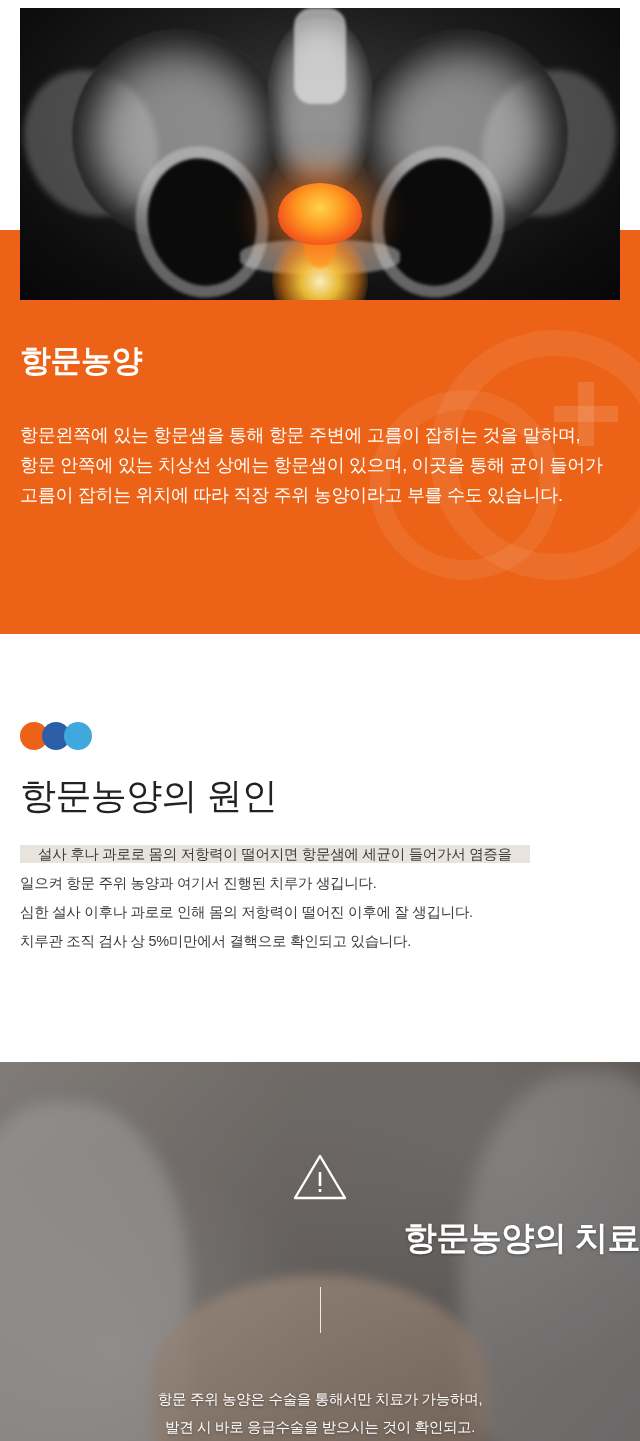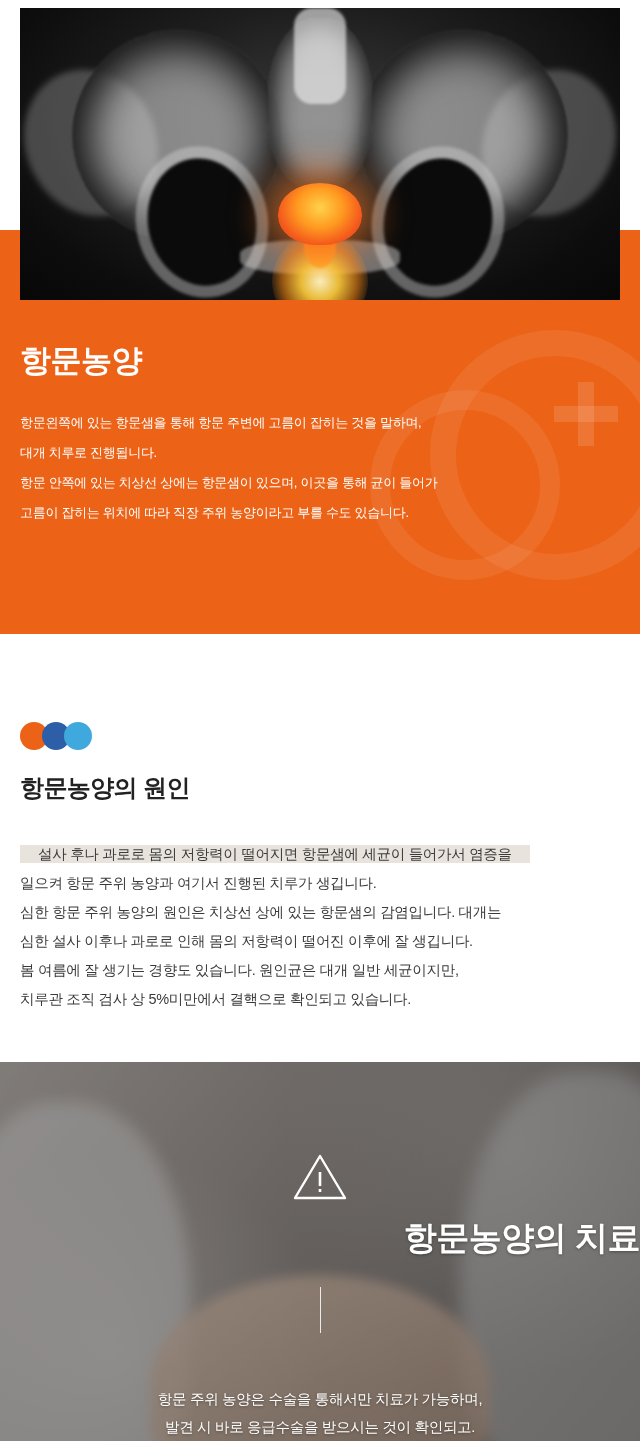--- a/index.html
+++ b/index.html
@@ -108,24 +108,24 @@
   .hero-title {
     position: absolute;
     left: 20px; top: 340px;
     color: #ffffff;
     font-size: 31px;
     font-weight: bold;
     letter-spacing: -0.5px;
   }
   .hero-body {
     position: absolute;
-    left: 20px; top: 408px;
+    left: 20px; top: 420px;
     width: 600px;
     color: #ffffff;
-    font-size: 13px;
+    font-size: 18px;
     line-height: 30px;
     letter-spacing: -0.3px;
   }
 
   
   .cause {
     position: relative;
     width: 640px;
     height: 428px;
     background: #ffffff;
@@ -139,22 +139,22 @@
     vertical-align: middle;
   }
   .dot.d1 { background: #ec6318; }
   .dot.d2 { background: #2c5fa8; }
   .dot.d3 { background: #3fa9dd; }
 
   .cause-title {
     position: absolute;
     left: 20px; top: 138px;
     color: #222222;
-    font-size: 24px;
-    font-weight: bold;
+    font-size: 36px;
+    font-weight: normal;
     letter-spacing: -0.6px;
   }
   .cause-body {
     position: absolute;
     left: 20px; top: 206px;
     width: 604px;
     color: #3a3a3a;
     font-size: 14.5px;
     line-height: 29px;
     letter-spacing: -0.3px;
@@ -266,39 +266,36 @@
       <div class="bone b-pubis"></div>
       <div class="glow"></div>
       <div class="abscess-stem"></div>
       <div class="abscess"></div>
     </div>
 
     <h1 class="hero-title">항문농양</h1>
 
     <div class="hero-body">
       <div>항문왼쪽에 있는 항문샘을 통해 항문 주변에 고름이 잡히는 것을 말하며,</div>
-      <div>대개 치루로 진행됩니다.</div>
       <div>항문 안쪽에 있는 치상선 상에는 항문샘이 있으며, 이곳을 통해 균이 들어가</div>
       <div>고름이 잡히는 위치에 따라 직장 주위 농양이라고 부를 수도 있습니다.</div>
     </div>
   </section>
 
   <section class="cause">
     <div class="dots">
       <span class="dot d1"></span><span class="dot d2"></span><span class="dot d3"></span>
     </div>
 
     <h2 class="cause-title">항문농양의 원인</h2>
 
     <div class="cause-body">
       <div><span class="hl">설사 후나 과로로 몸의 저항력이 떨어지면 항문샘에 세균이 들어가서 염증을</span></div>
       <div>일으켜 항문 주위 농양과 여기서 진행된 치루가 생깁니다.</div>
-      <div>심한 항문 주위 농양의 원인은 치상선 상에 있는 항문샘의 감염입니다. 대개는</div>
       <div>심한 설사 이후나 과로로 인해 몸의 저항력이 떨어진 이후에 잘 생깁니다.</div>
-      <div>봄 여름에 잘 생기는 경향도 있습니다. 원인균은 대개 일반 세균이지만,</div>
       <div>치루관 조직 검사 상 5%미만에서 결핵으로 확인되고 있습니다.</div>
     </div>
   </section>
 
   <section class="treat">
     <div class="treat-photo">
       <div class="treat-coat-l"></div>
       <div class="treat-coat-r"></div>
       <div class="treat-hand"></div>
     </div>

